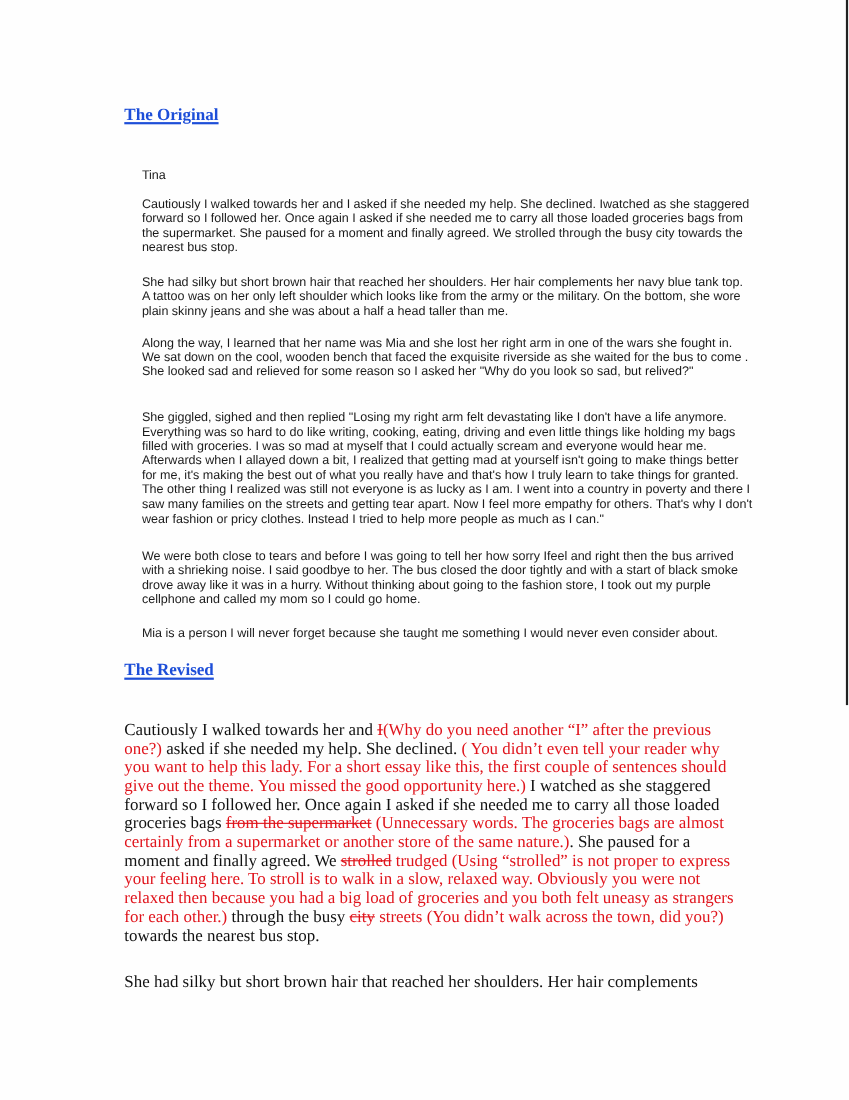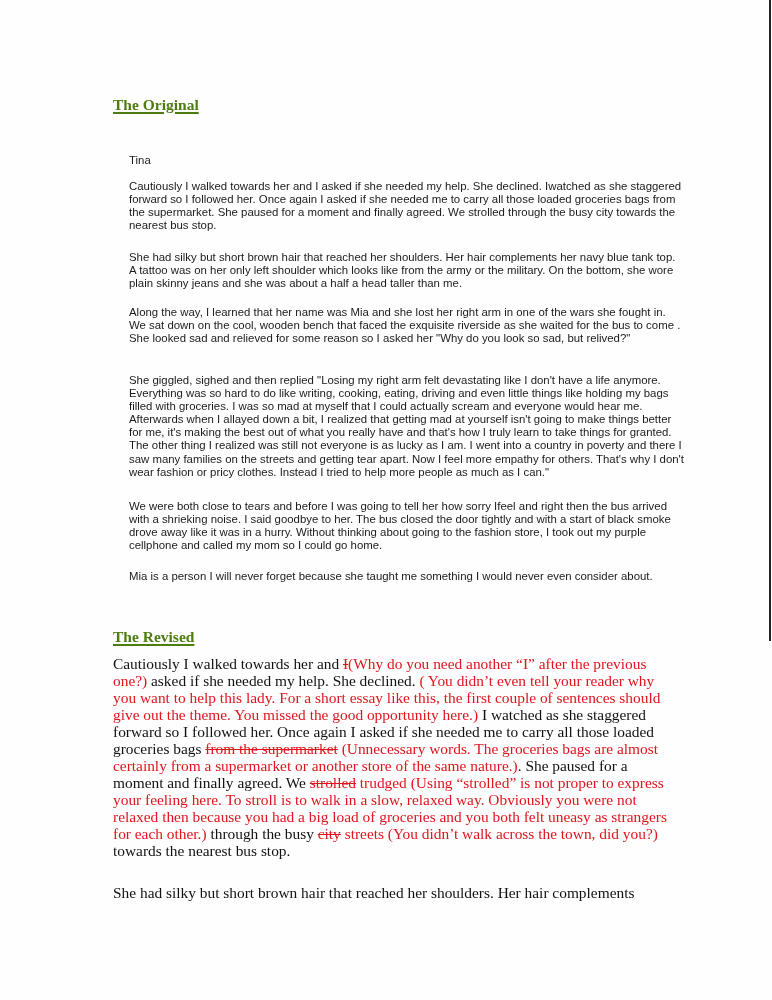--- a/index.html
+++ b/index.html
@@ -6,21 +6,21 @@
   body {
     width: 772px; height: 1000px; background: #fefefe; position: relative; overflow: hidden;
   }
   .edge-line {
     position: absolute; left: 769px; top: 0; width: 2px; height: 641px; background: #222;
   }
   .page { position: absolute; left: 113px; top: 0; width: 560px; }
   .heading {
     position: absolute; left: 0; margin: 0;
     font-family: "Liberation Serif", serif; font-weight: bold; font-size: 15.5px;
-    color: #4d7c0f; text-decoration: underline; text-decoration-thickness: 1.5px; text-underline-offset: 2px;
+    color: #1d4ed8; text-decoration: underline; text-decoration-thickness: 1.5px; text-underline-offset: 2px;
   }
   .orig {
     position: absolute; left: 0; width: 555px; margin: 16px;
     font-family: "Liberation Sans", sans-serif; font-size: 11.4px; line-height: 13.1px; color: #1a1a1a;
   }
   .rev {
     position: absolute; left: 0; width: 562px; margin: 0;
     font-family: "Liberation Serif", serif; font-size: 15.4px; line-height: 17px; color: #111;
   }
   .red { color: #e0141c; }
@@ -34,18 +34,18 @@
 <div class="page">
   <h2 class="heading" style="top:96px">The Original</h2>
   <p class="orig" style="top:138px">Tina</p>
   <p class="orig" style="top:164px">Cautiously I walked towards her and I asked if she needed my help. She declined. Iwatched as she staggered forward so I followed her. Once again I asked if she needed me to carry all those loaded groceries bags from the  supermarket. She paused for a moment and finally agreed. We strolled through the busy city towards the nearest bus stop.</p>
   <p class="orig" style="top:235px">She had silky but short brown hair that reached her shoulders. Her hair complements her navy blue tank top.  A tattoo was on her only left shoulder which looks like from the army or the military.  On the bottom, she wore plain skinny jeans and she was about a half a head taller than me.</p>
   <p class="orig" style="top:290px">Along the way, I learned that her name was Mia and she lost her right arm in one of the wars she fought in.  We sat  down on the cool, wooden bench that faced the exquisite riverside as she waited for the bus to come . She looked sad and relieved for some reason so I asked her "Why do you look so sad, but relived?"</p>
   <p class="orig" style="top:358px">She giggled, sighed and then replied "Losing my right arm felt devastating like I don't have a life anymore. Everything was so hard to do like writing, cooking, eating, driving and even little things like holding my bags filled with groceries. I was so mad at myself that I could actually scream and everyone would hear me. Afterwards when I allayed down a bit, I realized that getting mad at yourself isn't going to make things better for me, it's making the best out of what you  really have and that's how I truly learn to take things for granted. The other thing I realized was still not everyone is as lucky as I am.  I went into a country in poverty and there I saw many families on the streets and getting tear apart. Now I feel more empathy for others. That's why I don't wear fashion or pricy clothes.  Instead I tried to help more people as much as I can."</p>
   <p class="orig" style="top:484px">We were both close to tears and before I was going to tell her how sorry Ifeel and right then the bus arrived with a shrieking noise. I said goodbye to her. The bus closed the door tightly and with a start of black smoke drove away like it was in a hurry. Without thinking about going to the fashion store, I took out my purple cellphone and called my mom so I could go home.</p>
   <p class="orig" style="top:554px">Mia is a person I will never forget because she taught me something I would never even consider about.</p>
 
-  <h2 class="heading" style="top:628px">The Revised</h2>
+  <h2 class="heading" style="top:601px">The Revised</h2>
 
   <p class="rev" style="top:655px"><span>Cautiously I walked towards her and </span><span class="strike">I</span><span class="red">(Why do you need another “I” after the previous one?)</span><span> asked if she needed my help. She declined.  </span><span class="red">( You didn’t even tell your reader why you want to help this lady. For a short essay like this, the first couple of sentences should give out the theme. You missed the good opportunity here.)</span><span>  I watched as she staggered forward so I followed her. Once again I asked if she needed me to carry all those loaded groceries bags </span><span class="strike">from the supermarket</span><span class="red"> (Unnecessary words. The groceries bags are almost certainly from a supermarket or another store of the same nature.)</span><span>. She paused for a moment and finally agreed.  We </span><span class="strike">strolled</span><span class="red"> trudged (Using “strolled” is not proper to express your feeling here. To stroll is to walk in a slow, relaxed way. Obviously you were not relaxed then because you had a big load of groceries and you both felt uneasy as strangers for each other.)</span><span> through the busy </span><span class="strike">city</span><span class="red"> streets (You didn’t walk across the town, did you?)</span><span> towards the nearest bus stop.</span></p>
 
   <p class="rev" style="top:884px">She had silky but short brown hair that reached her shoulders.  Her hair complements</p>
 </div>
 
 </body></html>

